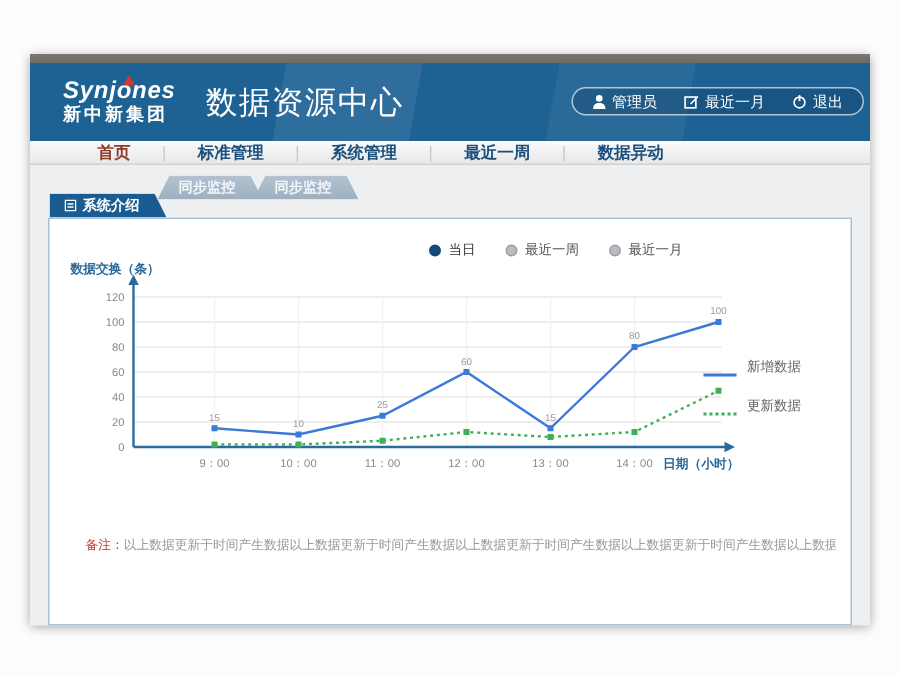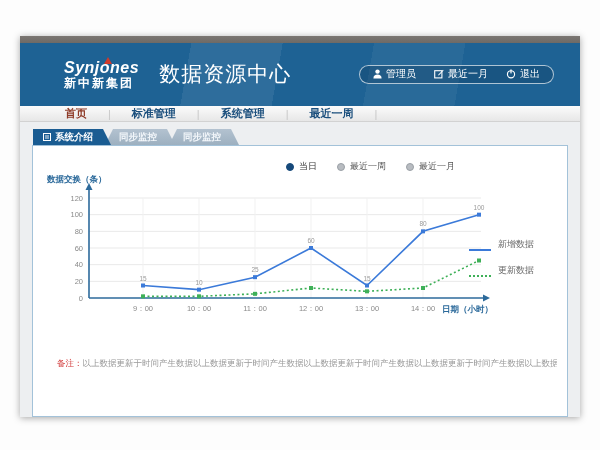--- a/index.html
+++ b/index.html
@@ -3,21 +3,21 @@
 <meta charset="utf-8">
 <style>
   * { margin:0; padding:0; box-sizing:border-box; }
   html,body { width:600px; height:450px; background:#fdfdfd; overflow:hidden;
               font-family:"Liberation Sans","DejaVu Sans",sans-serif; }
   .page { position:absolute; left:20px; top:36px; width:560px; height:381px;
           background:#edeff1; box-shadow:0 1px 7px rgba(0,0,0,0.35); display:flex; flex-direction:column; }
   .top-edge { height:7px; background:linear-gradient(#7b7672,#6e6a66); }
 
   
-  .header { height:65px; display:flex; align-items:center; padding:0 26px;
+  .header { height:65px; display:flex; align-items:center; padding:0 4px;
             background:linear-gradient(100deg, rgba(255,255,255,0) 30%, rgba(255,255,255,0.07) 30%,
               rgba(255,255,255,0.07) 46%, rgba(255,255,255,0) 46%, rgba(255,255,255,0) 62%,
               rgba(255,255,255,0.05) 62%, rgba(255,255,255,0.05) 78%, rgba(255,255,255,0) 78%), #1e6294; }
   .logo { position:relative; color:#fff; line-height:1.05; margin-left:18px; }
   .logo .word { font-size:16px; font-weight:bold; font-style:italic; letter-spacing:0.5px; display:block; }
   .logo .accent { position:absolute; top:-3px; left:40px; width:0; height:0;
                   border-left:4px solid transparent; border-right:4px solid transparent; border-bottom:7px solid #d03a2b; }
   .logo .sub { font-size:12px; font-weight:bold; letter-spacing:2px; display:block; }
   .app-title { color:#fff; font-size:21px; margin-left:20px; letter-spacing:1px; }
   .spacer { flex:1; }
@@ -33,21 +33,21 @@
   .nav-item.active { color:#8e3b28; }
   .nav-sep { color:#c8c8c8; font-size:11px; }
 
   
   .content { flex:1; padding:7px 12px 0; }
   .tabs { display:flex; margin-left:1px; }
   .tab { height:16px; display:flex; align-items:center; gap:4px; font-size:9.5px; font-weight:bold;
          color:#f2f6fa; background:linear-gradient(#b3c2d0,#9db0c0); padding:0 18px 0 14px;
          clip-path:polygon(8px 0, calc(100% - 8px) 0, 100% 100%, 0 100%); margin-right:-6px; cursor:pointer; }
   .tab.active { background:#1a5c92; color:#fff; clip-path:polygon(0 0, calc(100% - 8px) 0, 100% 100%, 0 100%);
-                padding:0 18px 0 10px; z-index:2; }
+                padding:0 18px 0 10px; z-index:2;margin-top:12px; }
   .card { position:relative; background:#fff; border:1px solid #a3c2d9; height:272px; }
 
   .radios { position:absolute; top:14px; right:112px; display:flex; gap:20px; align-items:flex-end; }
   .radio { display:flex; align-items:center; gap:5px; font-size:9px; color:#555; cursor:pointer; }
   .radio .dot { width:8px; height:8px; border-radius:50%; background:#b8bcc1; border:1px solid #9aa0a6; }
   .radio.selected .dot { background:#16497a; border-color:#16497a; }
   .radio.selected { color:#333; }
 
   .chart-svg { position:absolute; left:0; top:24px; width:460px; height:150px; }
 
@@ -100,20 +100,21 @@
 
   <div class="nav">
     <div class="nav-item active">首页</div>
     <span class="nav-sep">|</span>
     <div class="nav-item">标准管理</div>
     <span class="nav-sep">|</span>
     <div class="nav-item">系统管理</div>
     <span class="nav-sep">|</span>
     <div class="nav-item">最近一周</div>
     <span class="nav-sep">|</span>
+    <div class="nav-item">数据异动</div>
   </div>
 
   <div class="content">
     <div class="tabs">
       <div class="tab active">
         <svg width="8" height="8" viewBox="0 0 8 8">
           <rect x="0.5" y="0.5" width="7" height="7" fill="none" stroke="#fff" stroke-width="1"></rect>
           <line x1="2" y1="3" x2="6" y2="3" stroke="#fff" stroke-width="0.9"></line>
           <line x1="2" y1="5" x2="6" y2="5" stroke="#fff" stroke-width="0.9"></line>
         </svg>

